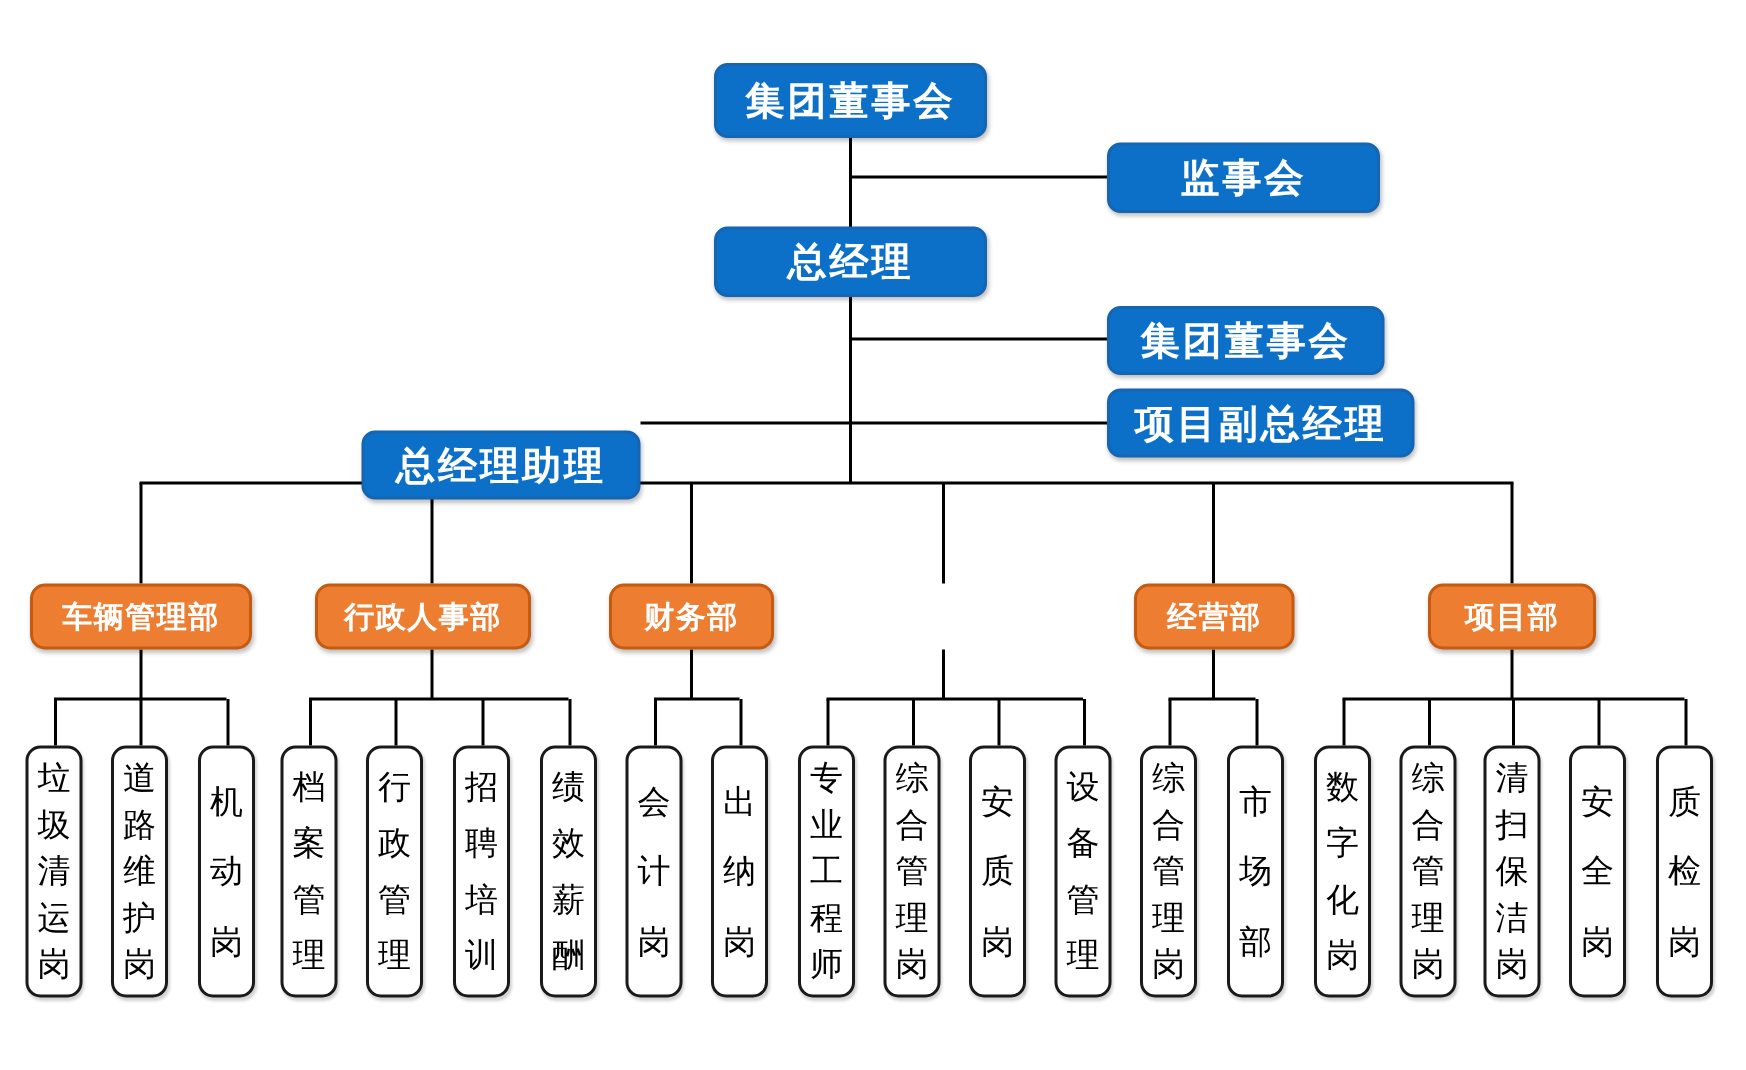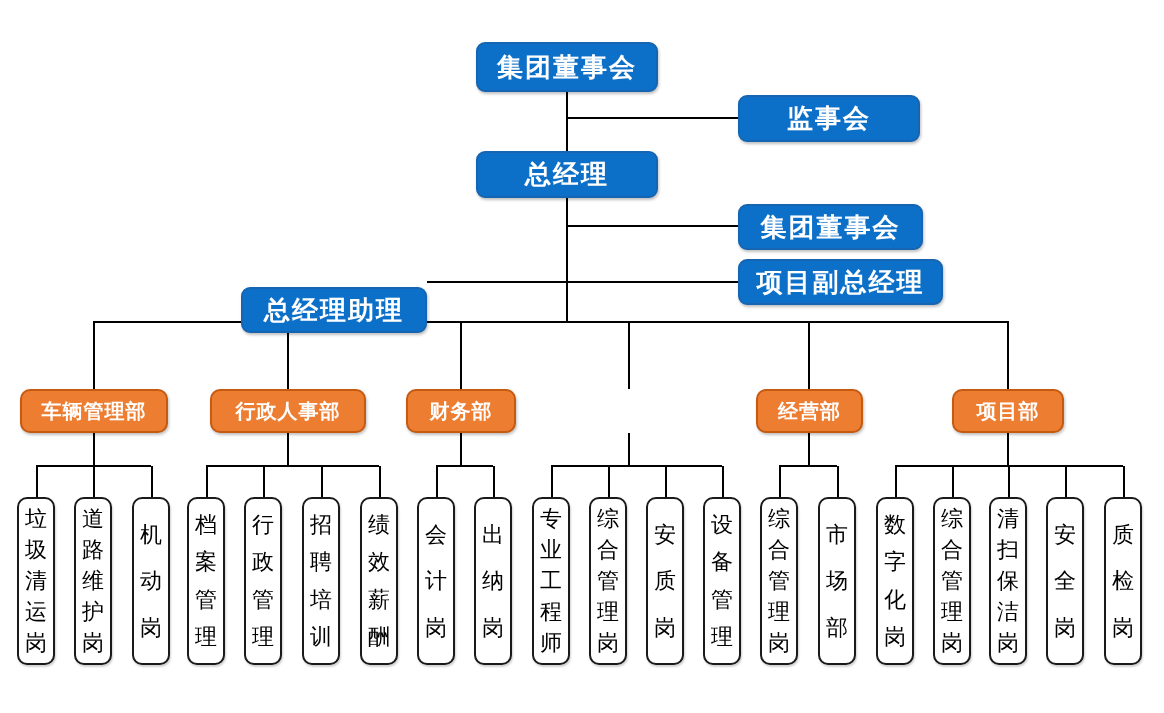--- a/index.html
+++ b/index.html
@@ -144,21 +144,21 @@
   </div>
 
   <div class="node-blue" style="left:476px; top:42px; width:182px; height:50px;">集团董事会</div>
   <div class="node-blue" style="left:738px; top:95px; width:182px; height:47px;">监事会</div>
   <div class="node-blue" style="left:476px; top:151px; width:182px; height:47px;">总经理</div>
   <div class="node-blue" style="left:738px; top:204px; width:185px; height:46px;">集团董事会</div>
   <div class="node-blue" style="left:241px; top:259px; width:186px; height:46px;margin-top:28px;">总经理助理</div>
   <div class="node-blue" style="left:738px; top:259px; width:205px; height:46px;">项目副总经理</div>
 
   <div class="node-orange" style="left:20px; width:148px;">车辆管理部</div>
-  <div class="node-orange" style="left:210px; width:156px;">行政人事部</div>
+  <div class="node-orange" style="left:210px; width:144px;">行政人事部</div>
   <div class="node-orange" style="left:406px; width:110px;">财务部</div>
   <div class="node-orange" style="left:756px; width:107px;">经营部</div>
   <div class="node-orange" style="left:952px; width:112px;">项目部</div>
 
   <div class="node-white" style="left:17px;">
     <span class="vtext">
         <span>垃</span>
         <span>圾</span>
         <span>清</span>
         <span>运</span>

